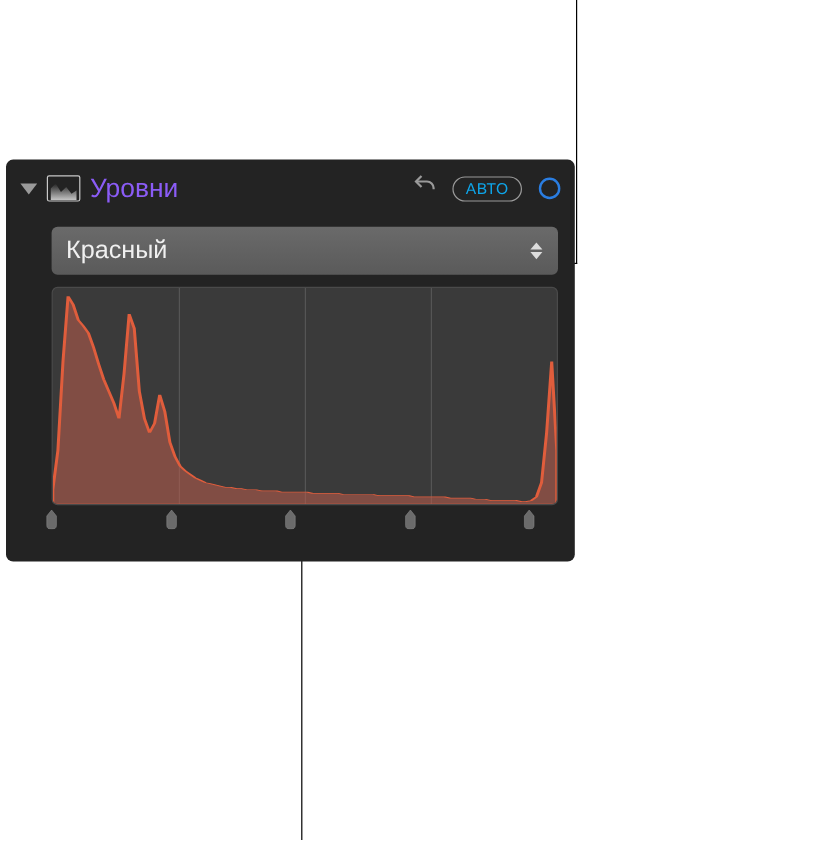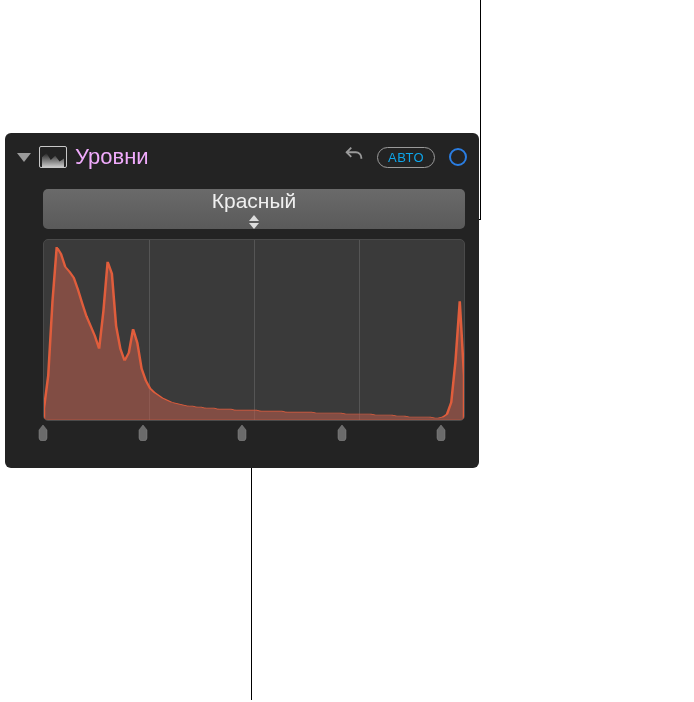--- a/index.html
+++ b/index.html
@@ -72,21 +72,21 @@
       content: "";
       position: absolute;
       bottom: 0;
       left: 2px;
       right: 2px;
       height: 14px;
       background: linear-gradient(to top, #c8c8c8 0%, transparent 100%);
       clip-path: polygon(0 100%, 0 30%, 20% 0%, 40% 50%, 60% 20%, 80% 60%, 100% 40%, 100% 100%);
     }
     .panel-title {
-      color: #f0abfc;
+      color: #8b5cf6;
       font-size: 22px;
       font-weight: 400;
       flex: 1;
     }
     .reset-btn {
       color: #9a9a9a;
       font-size: 20px;
       cursor: pointer;
       padding: 0 4px;
     }
@@ -111,21 +111,20 @@
     .dropdown {
       margin: 8px 14px 0 38px;
       height: 40px;
       background: linear-gradient(to bottom, #6a6a6a, #5a5a5a);
       border-radius: 5px;
       display: flex;
       align-items: center;
       padding: 0 12px;
       cursor: pointer;
       position: relative;
-      flex-direction: column;
     }
     .dropdown-label {
       color: #f0f0f0;
       font-size: 21px;
       flex: 1;
     }
     .dropdown-arrows {
       width: 12px;
       display: flex;
       flex-direction: column;

